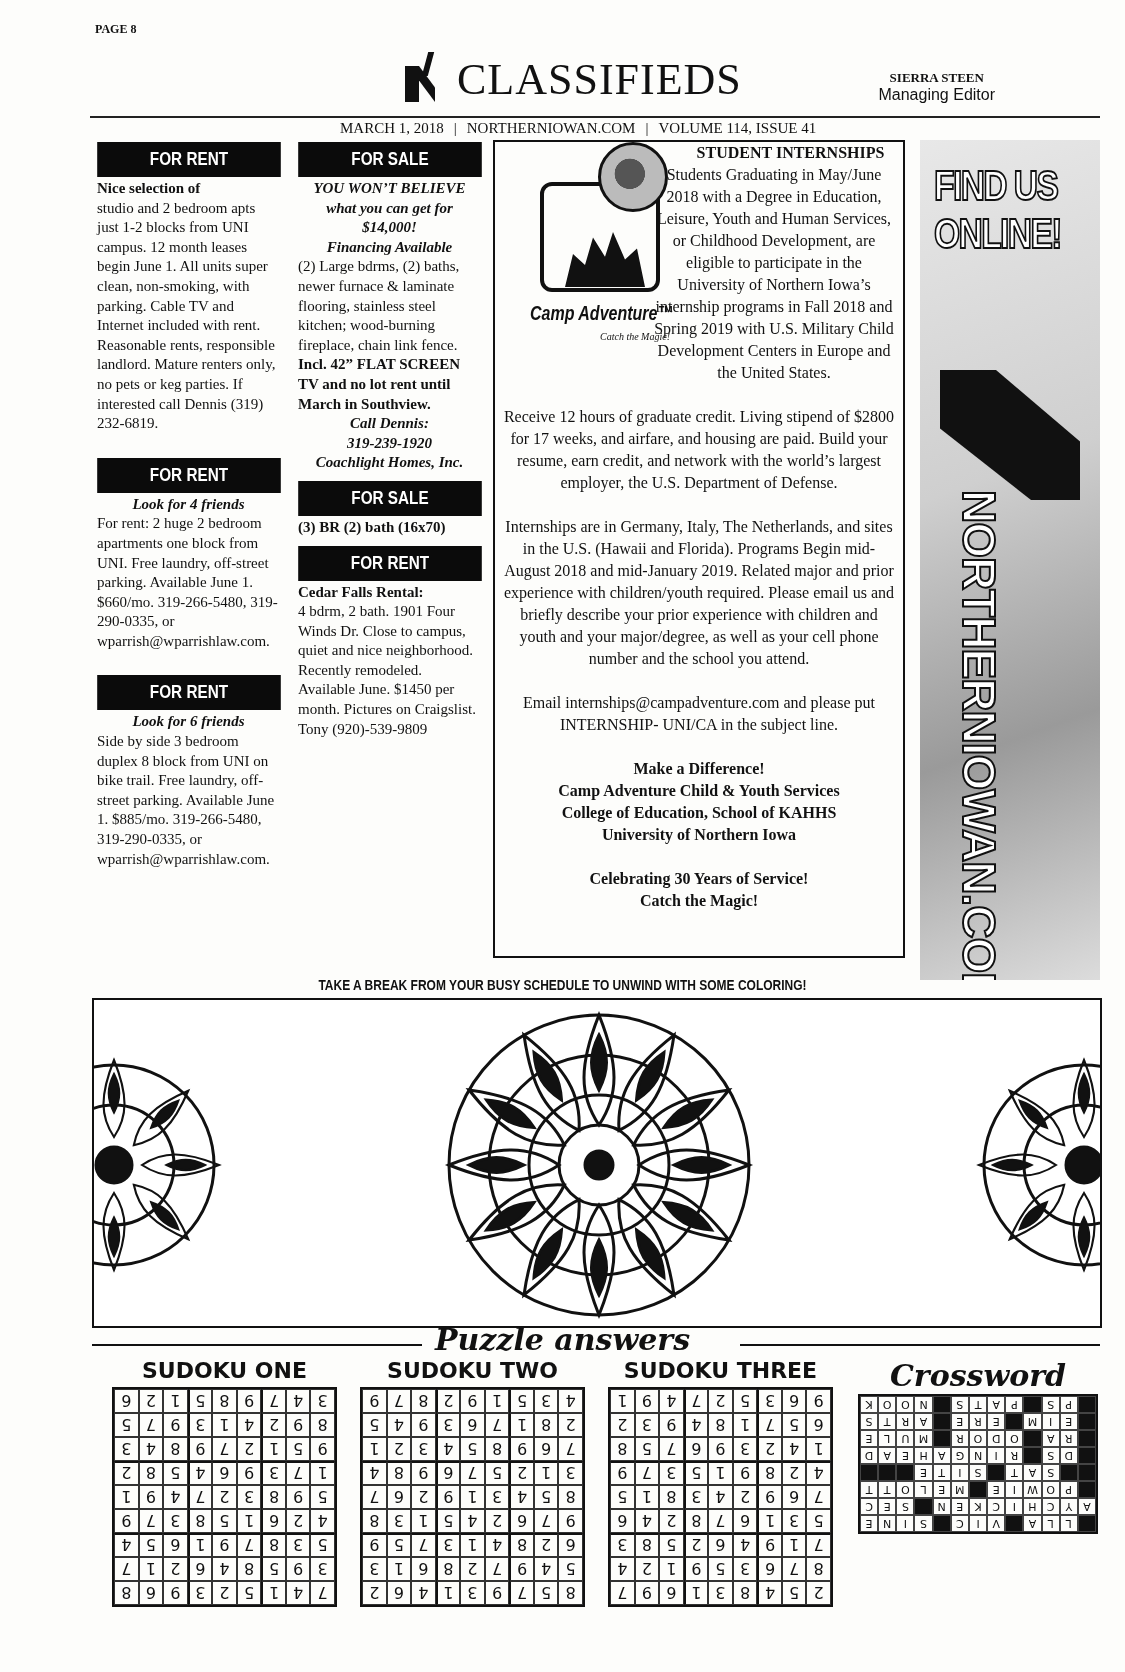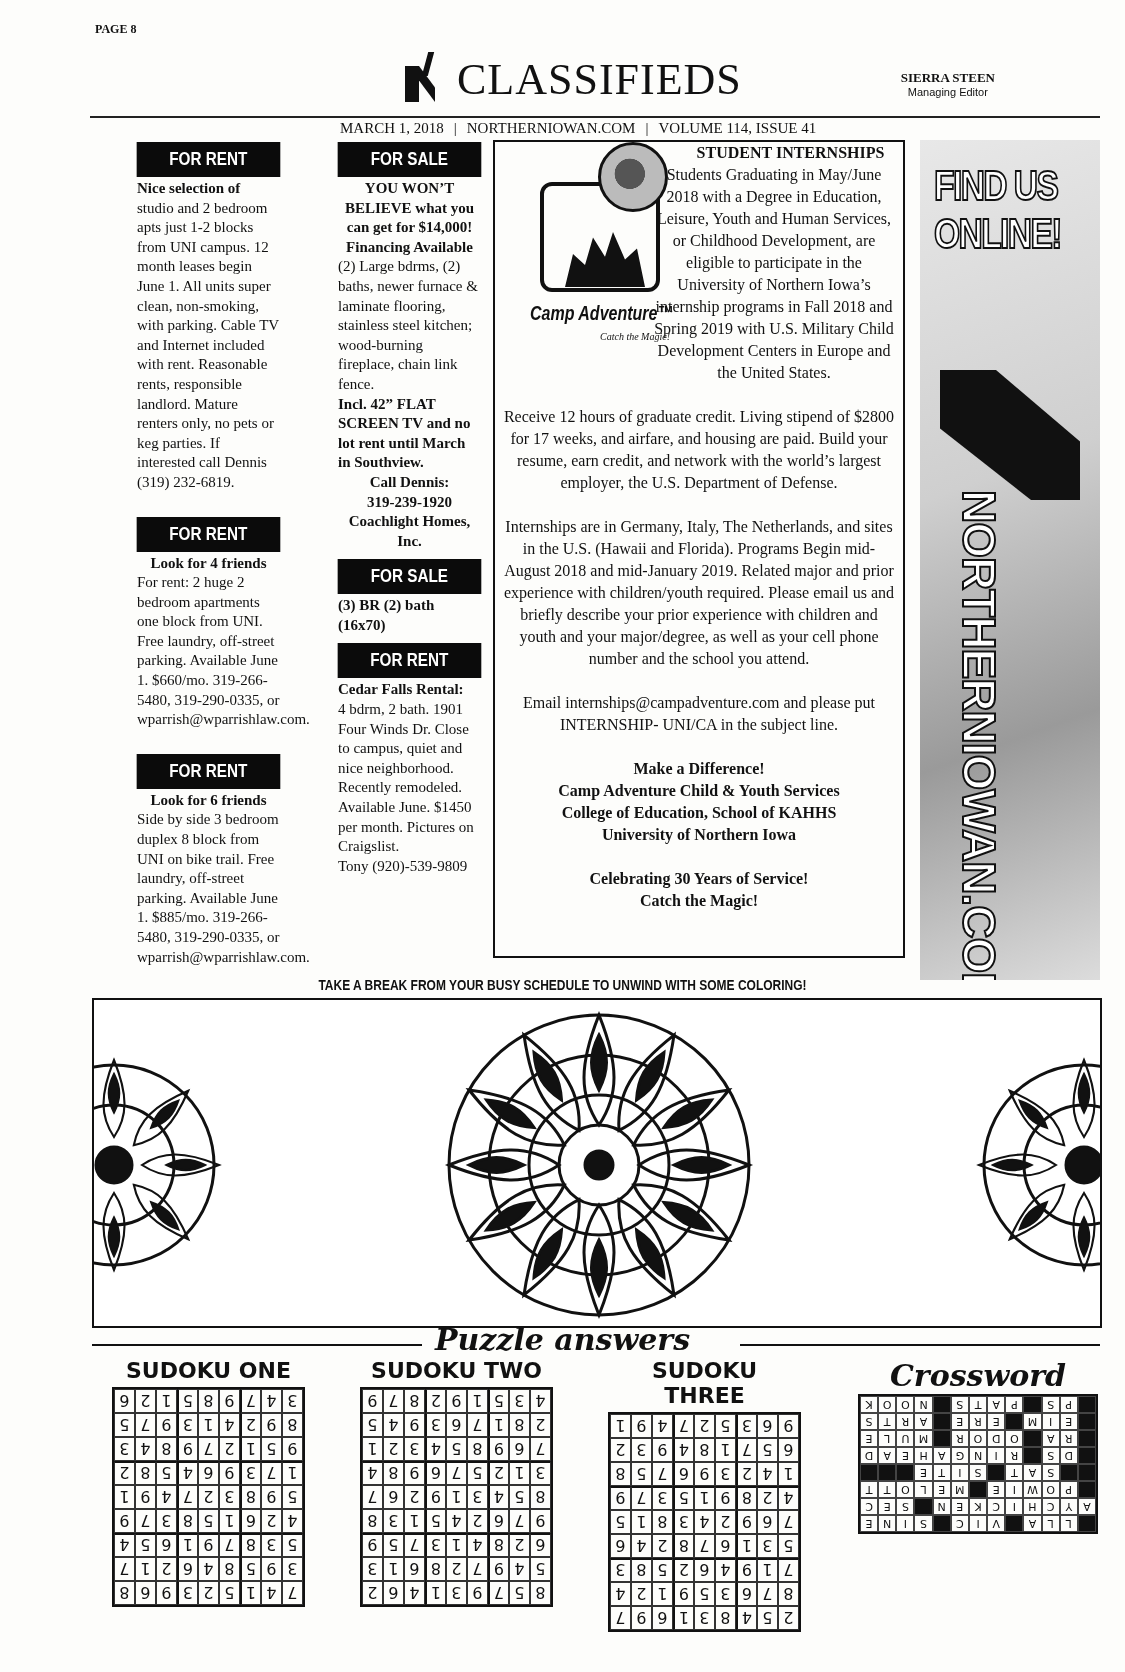--- a/index.html
+++ b/index.html
@@ -7,50 +7,50 @@
   .abs { position: absolute; }
   .page-num { left: 95px; top: 22px; font-size: 12px; font-weight: bold; }
   .masthead { left: 405px; top: 52px; display: flex; align-items: flex-end; gap: 8px; }
   .logo-n { width: 44px; height: 50px; position: relative; }
   .logo-n .bar1 { position: absolute; left: 0; top: 14px; width: 14px; height: 36px; background: #111; }
   .logo-n .bar2 { position: absolute; left: 14px; top: 14px; width: 16px; height: 36px; background: #111; clip-path: polygon(0 0, 100% 60%, 100% 100%, 0 40%); }
   .logo-n .tick { position: absolute; left: 20px; top: 0; width: 6px; height: 24px; background: #111; transform: skewX(-15deg); }
   .masthead-title { font-size: 44px; letter-spacing: 1px; line-height: 44px; text-align: center; }
   .editor { right: 130px; top: 70px; text-align: center; }
   .editor-name { font-size: 13px; font-weight: bold; }
-  .editor-role { font-family: "Liberation Sans", sans-serif; font-size: 11px; }
+  .editor-role { font-family: "Liberation Sans", sans-serif; font-size: 16px; }
   .rule { left: 90px; width: 1010px; height: 2px; background: #222; top: 116px; }
   .dateline { left: 340px; top: 120px; font-size: 15px; display: flex; gap: 10px; }
   .col { top: 142px; width: 183px; font-size: 15px; line-height: 19.6px; }
   .col1 { left: 97px; }
   .col2 { left: 298px; }
   .hdr { background: #0b0b0b; color: #fff; font-family: "Liberation Sans", sans-serif; font-weight: bold; font-size: 18px; text-align: center; height: 35px; line-height: 35px; margin-bottom: 2px; transform: scaleX(0.85); transform-origin: center; width: 118%; margin-left: -9%; }
-  .ad { margin-bottom: 24px; margin-left: 40px; }
-  .center { text-align: center; }
+  .ad { margin-bottom: 24px; }
+  .center { text-align: center; font-style: italic; }
   .b { font-weight: bold; }
   .internship { left: 493px; top: 140px; width: 412px; height: 818px; border: 2px solid #111; padding: 0 6px; font-size: 16px; line-height: 22px; text-align: center; }
   .intern-top { display: flex; }
   .camp-logo { width: 150px; height: 200px; position: relative; flex-shrink: 0; margin-right: 4px; margin-left: 29px; }
   .globe { position: absolute; left: 68px; top: 0; width: 70px; height: 70px; border-radius: 50%; border: 3px solid #111; background: radial-gradient(circle at 45% 45%, #555 0 30%, #bbb 31% 100%); }
   .frame { position: absolute; left: 10px; top: 40px; width: 120px; height: 110px; border: 4px solid #111; border-radius: 12px; }
   .kids { position: absolute; left: 35px; top: 90px; width: 80px; height: 55px; background: #111; clip-path: polygon(0 100%,10% 40%,25% 60%,35% 10%,50% 45%,60% 0,75% 50%,90% 30%,100% 100%); }
   .camp-name { position: absolute; left: 0; top: 160px; width: 150px; font-family: "Liberation Sans", sans-serif; font-weight: bold; font-size: 20px; font-style: italic; transform: scaleX(0.8); transform-origin: left; white-space: nowrap; }
   .camp-tag { position: absolute; left: 70px; top: 184px; font-size: 10px; font-style: italic; }
   .intern-head-text { flex: 1; }
   .intern-p { margin-top: 22px; }
   .findus { left: 920px; top: 140px; width: 180px; height: 840px; background: linear-gradient(160deg, #e8e8e8 0%, #cfcfcf 40%, #9a9a9a 70%, #dcdcdc 100%); overflow: hidden; }
   .findus-title { position: absolute; left: 14px; top: 22px; font-family: "Liberation Sans", sans-serif; font-weight: bold; font-size: 42px; line-height: 48px; color: #fff; -webkit-text-stroke: 2px #111; letter-spacing: -2px; transform: scaleX(0.8); transform-origin: left; }
   .findus-n { position: absolute; left: 20px; top: 230px; width: 140px; height: 130px; background: #111; clip-path: polygon(0 0,40% 0,100% 55%,100% 100%,65% 100%,0 45%); }
   .findus-url { position: absolute; left: 32px; top: 350px; writing-mode: vertical-rl; font-family: "Liberation Sans", sans-serif; font-weight: bold; font-size: 46px; color: #fff; -webkit-text-stroke: 2px #111; letter-spacing: -1px; }
   .coloring-caption { left: 0; width: 1125px; text-align: center; top: 976px; font-family: "Liberation Sans", sans-serif; font-weight: bold; font-size: 15px; transform: scaleX(0.8); }
   .mandala-box { left: 92px; top: 998px; width: 1010px; height: 330px; border: 2px solid #111; overflow: hidden; background: #fff; }
   .puzzle-title { left: 0; width: 1125px; top: 1322px; text-align: center; font-family: "DejaVu Serif", serif; font-style: italic; font-weight: bold; font-size: 30px; }
   .puzzle-rule { top: 1344px; height: 2px; background: #111; }
   .sudoku-title { font-family: "DejaVu Sans", sans-serif; font-weight: bold; font-size: 22px; text-align: center; }
-  .sudoku { top: 1358px; width: 193px; }
+  .sudoku { top: 1358px; width: 225px; }
   .grid { display: grid; grid-template-columns: repeat(9, 1fr); border: 2px solid #111; margin-top: 4px; transform: rotate(180deg); }
   .cell { border: 1px solid #333; height: 24px; line-height: 23px; text-align: center; font-family: "DejaVu Sans", sans-serif; font-size: 16px; }
   .cell.rb { border-right: 2px solid #111; }
   .cell.bb { border-bottom: 2px solid #111; }
   .cross { left: 858px; top: 1358px; width: 240px; }
   .cross-title { font-family: "DejaVu Serif", serif; font-style: italic; font-weight: bold; font-size: 30px; text-align: center; height: 36px; line-height: 36px; }
   .cgrid { display: grid; grid-template-columns: repeat(13, 1fr); border: 2px solid #111; transform: rotate(180deg); }
   .ccell { border: 1px solid #444; height: 17px; line-height: 16px; text-align: center; font-family: "DejaVu Sans", sans-serif; font-size: 11px; }
   .ccell.blk { background: #111; }
 </style>

